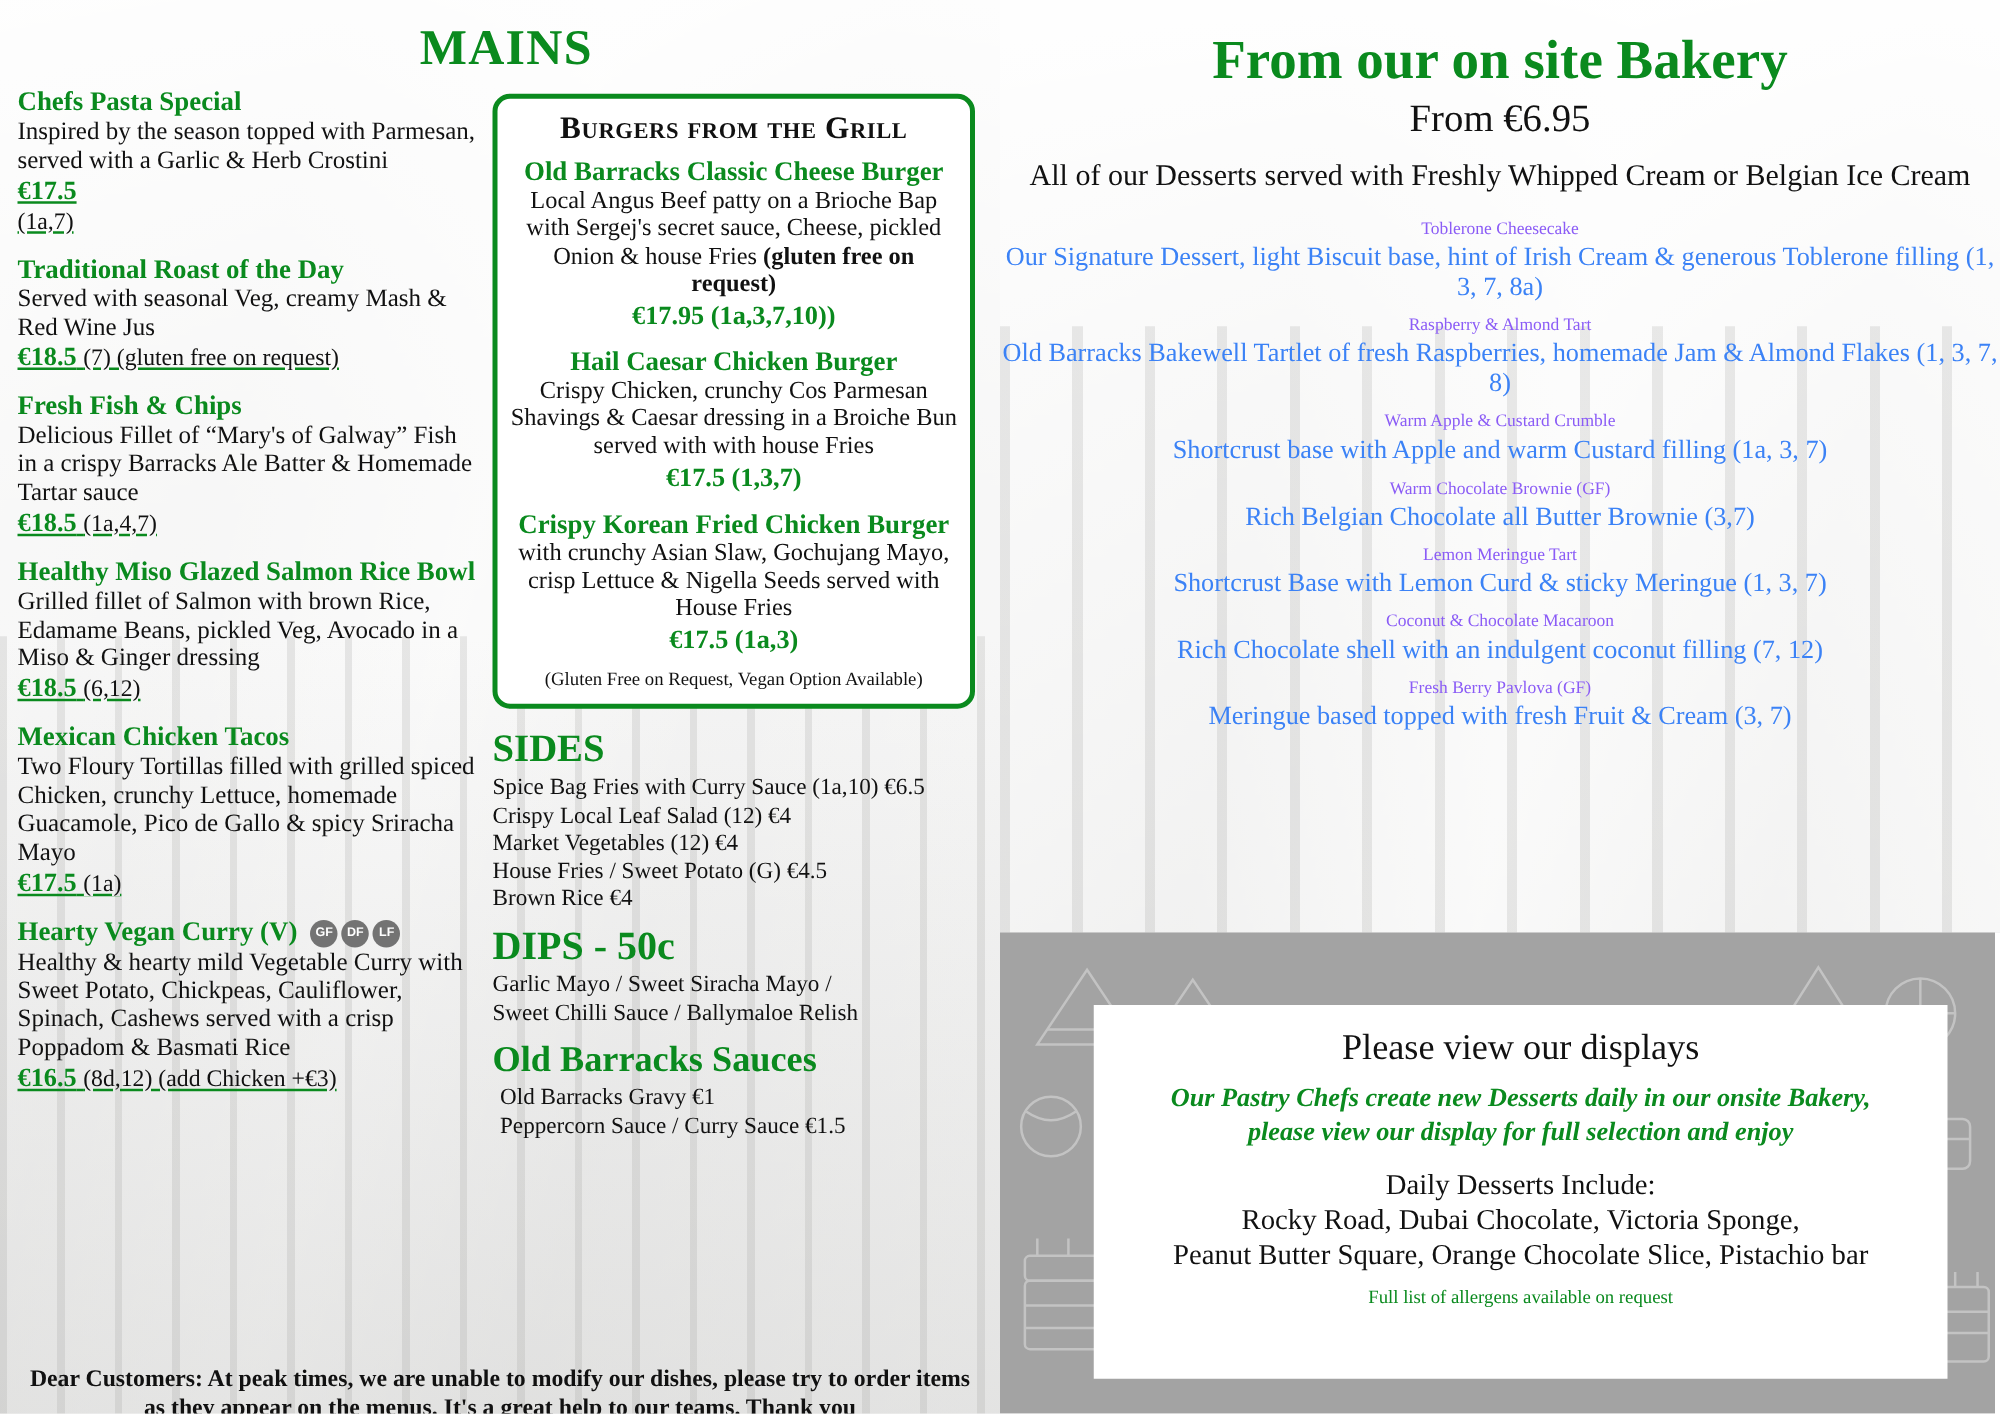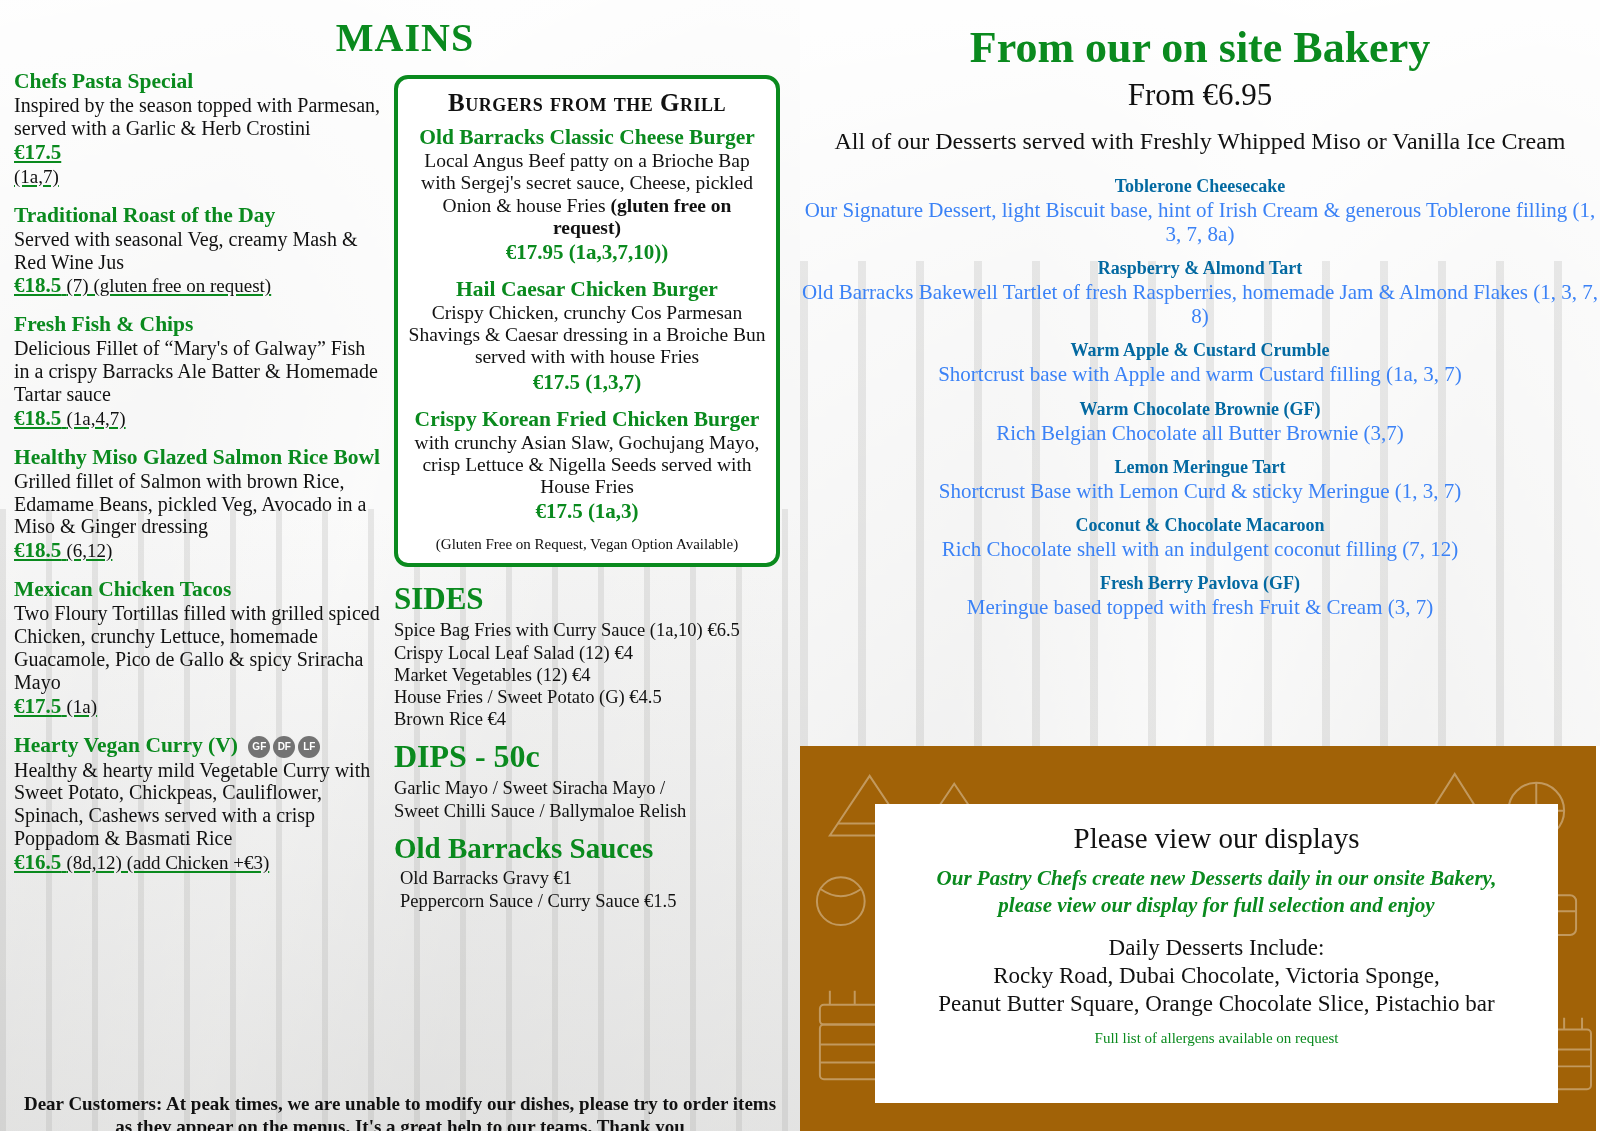--- a/index.html
+++ b/index.html
@@ -154,26 +154,26 @@
     text-align:center;
     color:#0a8a1e;
     font-weight:bold;
     font-size:44px;
     margin:22px 0 0 0;
   }
   .bakery-from { text-align:center; font-size:31px; margin:4px 0 14px 0; color:#111; }
   .bakery-sub { text-align:center; font-size:24px; line-height:1.2; color:#111; margin-bottom:20px; }
 
   .dessert { text-align:center; margin-bottom:12px; }
-  .dessert h4 { margin:0 0 1px 0; color:#0369a1; font-weight:bold; font-size:18px; }
+  .dessert h4 { margin:0 0 1px 0; color:#8b5cf6; font-weight:normal; font-size:14px; }
   .dessert p { margin:0; font-size:21px; line-height:1.15; color:#3b82f6; }
 
   .green-panel {
     position:absolute; left:0; right:4px; bottom:0; height:385px;
-    background:#a16207;
+    background:#a3a3a3;
     overflow:hidden;
     text-decoration:underline;
   }
   .cake-art { position:absolute; inset:0; opacity:0.35; }
 
   .display-card {
     position:absolute;
     left:75px; right:38px; top:58px; bottom:28px;
     background:#fff;
     padding:14px 18px;
@@ -305,21 +305,21 @@
 
       <div class="footer-note">Dear Customers: At peak times, we are unable to modify our dishes, please try to order items as they appear on the menus. It's a great help to our teams. Thank you</div>
     </div>
   </div>
 
   <div class="right">
     <div class="right-bg"></div>
     <div class="right-inner">
       <div class="bakery-title">From our on site Bakery</div>
       <div class="bakery-from">From €6.95</div>
-      <div class="bakery-sub">All of our Desserts served with Freshly Whipped Miso or Vanilla Ice Cream</div>
+      <div class="bakery-sub">All of our Desserts served with Freshly Whipped Cream or Belgian Ice Cream</div>
 
       <div>
         <div class="dessert">
           <h4>Toblerone Cheesecake</h4>
           <p>Our Signature Dessert, light Biscuit base, hint of Irish Cream &amp; generous Toblerone filling (1, 3, 7, 8a)</p>
         </div>
         <div class="dessert">
           <h4>Raspberry &amp; Almond Tart</h4>
           <p>Old Barracks Bakewell Tartlet of fresh Raspberries, homemade Jam &amp; Almond Flakes (1, 3, 7, 8)</p>
         </div>

